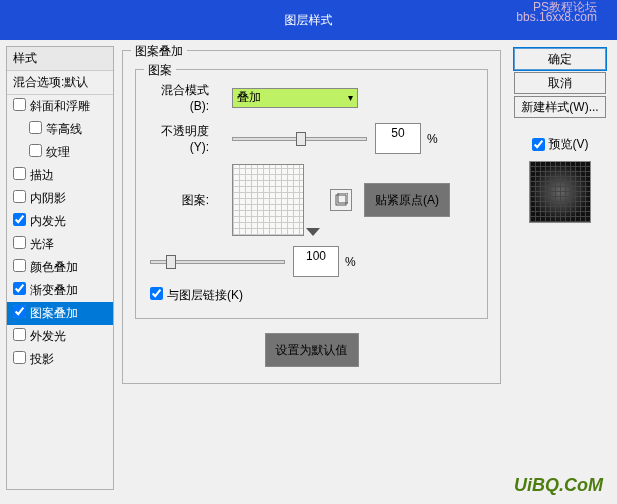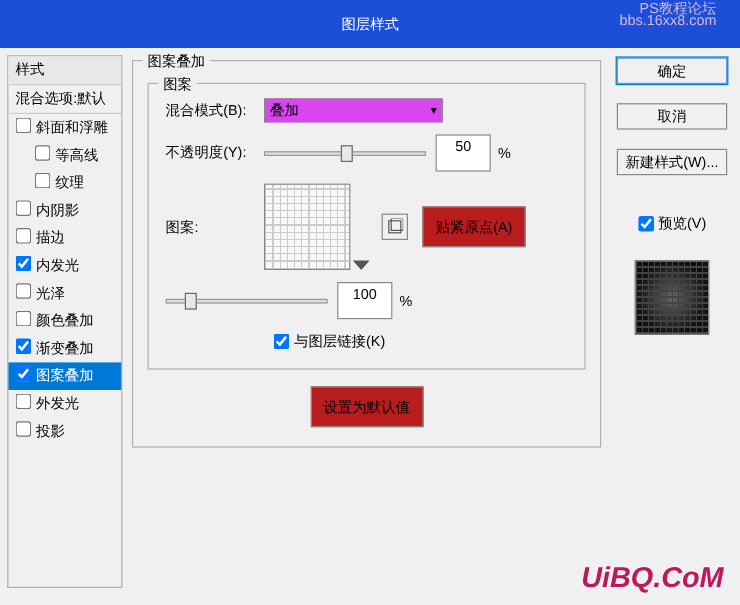--- a/index.html
+++ b/index.html
@@ -1,50 +1,50 @@
 <!DOCTYPE html>
 <html><head>
 <meta charset="utf-8">
 <style>
 *{box-sizing:border-box;margin:0;padding:0;font-family:"Microsoft YaHei",SimSun,sans-serif;font-size:12px}
 body{background:#f0f0f0;width:617px;height:504px;overflow:hidden;position:relative}
 .titlebar{height:40px;background:#1d4ed8;color:#fff;display:flex;align-items:center;justify-content:center;position:relative}
 .watermark-top{position:absolute;right:20px;top:2px;font-size:10px;color:#d8b8d8;text-align:right;line-height:10px}
 .main{display:flex;height:456px;background:#f0f0f0;padding:6px}
-.left-panel{width:96px;border:1px solid #b0b0b0;background:#f0f0f0}
+.left-panel{width:108px;border:1px solid #b0b0b0;background:#f0f0f0}
 .left-header{background:#e8e8e8;padding:3px 6px;border-bottom:1px solid #ccc}
 .blend-header{padding:3px 6px;border-bottom:1px solid #ccc}
 .style-list{padding:0}
 .style-item{display:flex;align-items:flex-start;padding:3px 6px;cursor:pointer}
 .style-item.indent{padding-left:22px}
 .style-item.selected{background:#0078d7;color:#fff}
 .style-item input[type=checkbox]{margin-right:4px}
 .middle{flex:1;padding:0 8px;position:relative}
 .group-box{border:1px solid #b0b0b0;padding:10px 12px 16px;position:relative;margin-top:4px}
 .group-label{position:absolute;top:-8px;left:8px;background:#f0f0f0;padding:0 4px}
 .inner-group{border:1px solid #b0b0b0;padding:12px 14px 14px;position:relative;margin-top:8px}
 .row{display:flex;align-items:center;margin-bottom:10px}
-.row-label{width:82px;padding-right:12px}
-.select{width:149px;height:20px;border:1px solid #888;background:#d946ef;display:flex;align-items:center;justify-content:space-between;padding:0 4px}
+.row-label{width:82px;text-align:right;padding-right:23px}
+.select{width:126px;height:20px;border:1px solid #888;background:#bef264;display:flex;align-items:center;justify-content:space-between;padding:0 4px}
 .chev{font-size:10px}
 .slider-track{width:135px;height:4px;background:#ddd;border:1px solid #999;position:relative;margin-right:8px}
 .slider-thumb{position:absolute;top:-6px;width:10px;height:14px;background:#e8e8e8;border:1px solid #666}
 .num-input{width:46px;height:31px;border:1px solid #888;background:#fff;text-align:center;line-height:18px}
 .swatch{width:72px;height:72px;border:1px solid #888;background:repeating-linear-gradient(0deg,#ccc,#ccc 1px,transparent 1px,transparent 6px),repeating-linear-gradient(90deg,#ccc,#ccc 1px,transparent 1px,transparent 6px),#f8f8f6}
 .swatch-btn{width:14px;height:8px;border-top:8px solid #555;border-left:7px solid transparent;border-right:7px solid transparent;margin-left:2px}
 .small-btn{width:22px;height:22px;border:1px solid #888;background:#f0f0f0;display:flex;align-items:center;justify-content:center;margin-left:10px}
-.btn{height:16px;border:1px solid #888;background:#b91c1c;padding:16px 10px;display:flex;align-items:center;cursor:pointer}
+.btn{height:16px;border:1px solid #888;background:#737373;padding:16px 10px;display:flex;align-items:center;cursor:pointer}
 .btn-row{display:flex;gap:12px;justify-content:center;margin-top:14px}
-.link-row{display:flex;align-items:center;margin-left:90px;margin-top:2px}
-.right-panel{width:102px;display:flex;flex-direction:column;align-items:center;gap:16px;padding-top:2px}
+.link-row{display:flex;align-items:flex-start;margin-top:2px}
+.right-panel{width:102px;display:flex;flex-direction:column;align-items:center;gap:2px;padding-top:2px}
 .r-btn{width:92px;height:22px;border:1px solid #888;background:#f0f0f0;display:flex;align-items:center;justify-content:center;cursor:pointer}
 .r-btn.primary{border:1px solid #5a9bd5;outline:1px solid #0078d7}
 .preview-check{display:flex;align-items:center;gap:4px;margin-top:16px}
 .preview-swatch{width:62px;height:62px;border:1px solid #888;background:radial-gradient(circle at 50% 50%,#555 0%,#222 65%,#000 100%);background-color:#1a1a1a;background-image:repeating-linear-gradient(0deg,#444,#444 1px,transparent 1px,transparent 5px),repeating-linear-gradient(90deg,#444,#444 1px,transparent 1px,transparent 5px),radial-gradient(circle,#666 0%,#111 70%);margin-top:6px}
-.watermark-bottom{position:absolute;right:14px;bottom:8px;font-size:24px;font-weight:bold;color:#be185d;font-style:italic}
+.watermark-bottom{position:absolute;right:14px;bottom:8px;font-size:18px;font-weight:bold;color:#4d7c0f;font-style:italic}
 .u{}
 </style>
 </head>
 <body>
 
 <div class="titlebar">
   <span>图层样式</span>
   <div class="watermark-top">
     <div>PS教程论坛</div>
     <div>bbs.16xx8.com</div>
@@ -63,25 +63,25 @@
         <div class="style-item indent">
           <input type="checkbox" style="">
           <span>等高线</span>
         </div>
         <div class="style-item indent">
           <input type="checkbox" style="">
           <span>纹理</span>
         </div>
         <div class="style-item">
           <input type="checkbox" style="">
-          <span>内阴影</span>
+          <span>描边</span>
         </div>
         <div class="style-item">
           <input type="checkbox" style="">
-          <span>描边</span>
+          <span>内阴影</span>
         </div>
         <div class="style-item">
           <input type="checkbox" checked="" style="">
           <span>内发光</span>
         </div>
         <div class="style-item">
           <input type="checkbox" style="">
           <span>光泽</span>
         </div>
         <div class="style-item">

